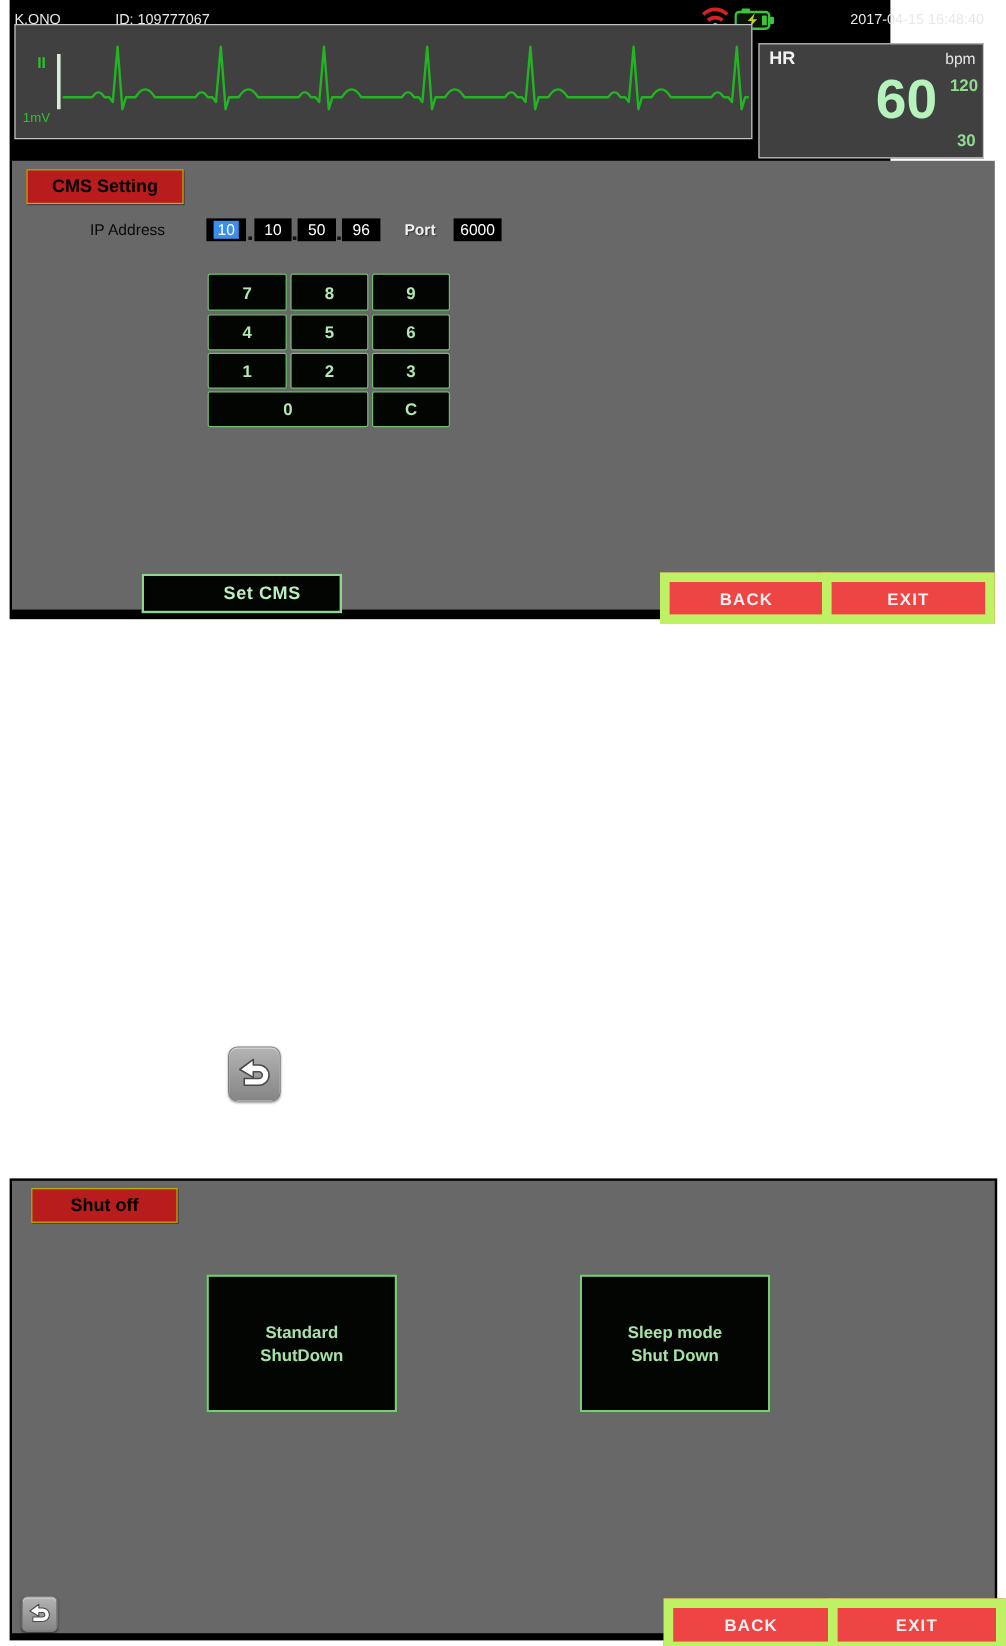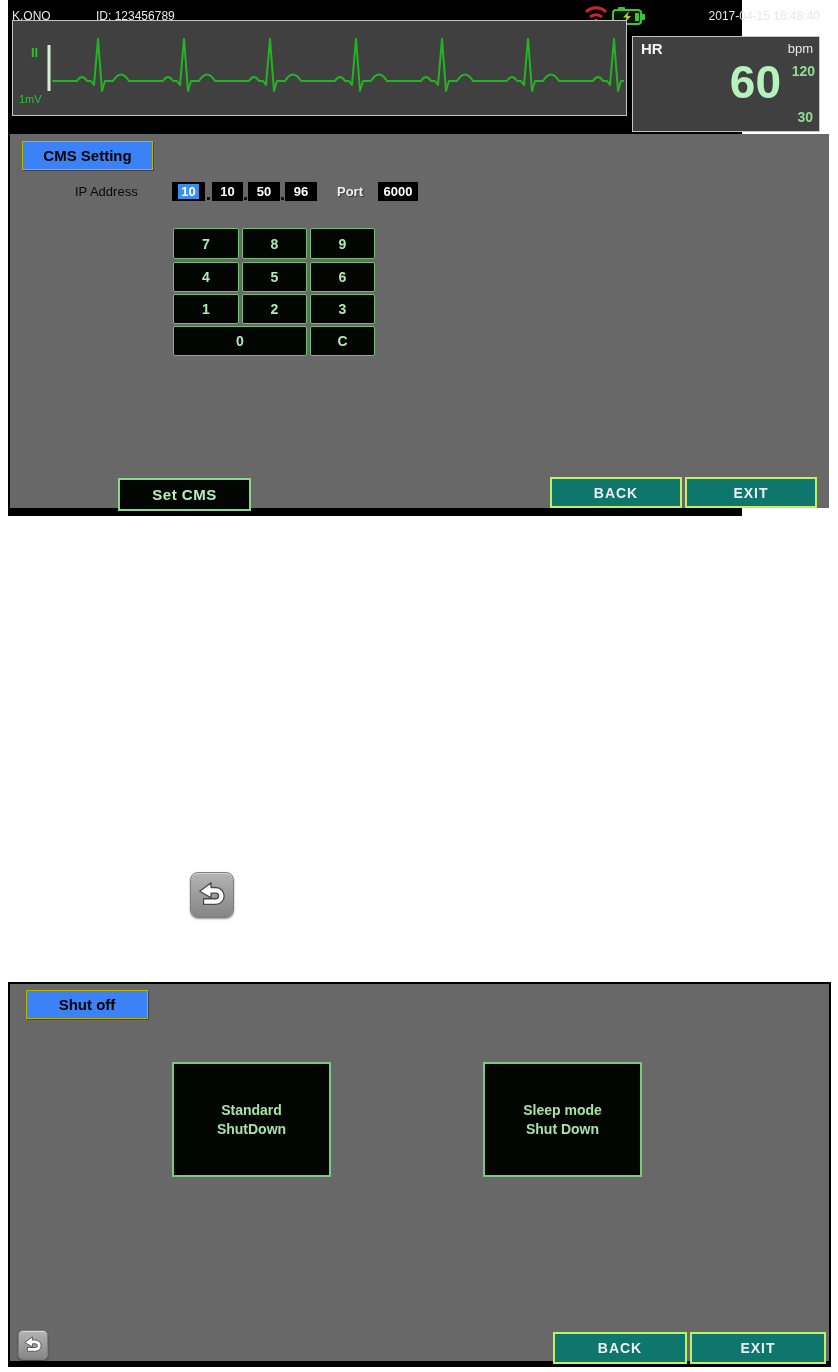--- a/index.html
+++ b/index.html
@@ -6,36 +6,36 @@
   body{
     width:838px;height:1372px;position:relative;background:#ffffff;
     font-family:"Liberation Sans", sans-serif;
     -webkit-font-smoothing:antialiased;
   }
   .abs{position:absolute;}
   
   .screen{position:absolute;background:#000;}
   .grayarea{position:absolute;background:#686868;}
   .ylabel{
-    background:#3b82f6;border:1px solid #b8b400;color:#000;
+    background:#b91c1c;border:1px solid #b8b400;color:#000;
     font-weight:bold;font-size:15px;display:flex;align-items:center;justify-content:center;
     box-shadow:1px 1px 0 rgba(0,0,0,.35);
   }
   
   .tb-text{color:#e8e8e8;font-size:12px;white-space:nowrap;}
   
   .panel{position:absolute;background:#404040;border:1px solid #c4c4c4;}
   .ecg-green{color:#2cc22c;}
   .hr-big{color:#b6f2bc;font-weight:bold;font-size:46px;line-height:1;}
   .hr-lim{color:#8fdc8f;font-size:14px;font-weight:bold;}
   .hr-lab{color:#f2f2f2;font-weight:bold;font-size:15px;}
   .hr-unit{color:#e6e6e6;font-size:13px;}
   
   .field{
-    position:absolute;background:#000;color:#fff;font-size:13px;font-weight:bold;
+    position:absolute;background:#000;color:#fff;font-size:13px;font-weight:normal;
     display:flex;align-items:center;justify-content:center;height:19px;
   }
   .field .sel{background:#3a8fe8;color:#fff;padding:0 3px;}
   .glabel-dark{color:#0a0a0a;font-size:13px;text-align:center;}
   .glabel-light{color:#f0f0f0;font-size:13px;text-shadow:1px 1px 1px #333;}
   
   .gbtn{
     position:absolute;background:#020502;border:1px solid #6fc06f;border-radius:2px;
     color:#b2e8b2;font-size:14px;font-weight:bold;
     display:flex;align-items:center;justify-content:center;cursor:pointer;
@@ -44,41 +44,41 @@
     position:absolute;background:#020502;border:2px solid #7cc87c;
     color:#a8e2a8;font-size:14px;font-weight:bold;line-height:1.35;
     display:flex;align-items:center;justify-content:center;text-align:center;flex-direction:column;cursor:pointer;
   }
   .setcms{
     position:absolute;background:#020502;border:2px solid #8fd48f;
     color:#bceebc;font-size:15px;font-weight:bold;letter-spacing:.5px;
     display:flex;align-items:center;justify-content:center;cursor:pointer;
   }
   .ybtn{
-    position:absolute;background:#0f766e;border:2px solid #bef264;
+    position:absolute;background:#ef4444;border:8px solid #bef264;
     color:#efefef;font-size:14px;font-weight:bold;letter-spacing:1px;
     display:flex;align-items:center;justify-content:center;cursor:pointer;
   }
   .dot{position:absolute;width:3px;height:3px;background:#111;}
   
   .retbtn{
     position:absolute;border-radius:8px;border:1px solid #7d7d7d;
     background:linear-gradient(180deg,#b4b4b4 0%,#9a9a9a 55%,#868686 100%);
     box-shadow:inset 0 1px 0 #d8d8d8, 0 1px 2px rgba(0,0,0,.4);
     display:flex;align-items:center;justify-content:center;cursor:pointer;
   }
 </style>
 </head>
 <body>
 
 <div class="screen" style="left:8px;top:0;width:734px;height:516px;">
 
   <div style="position:absolute;left:0;top:0;width:823px;height:33px;">
     <span class="abs tb-text" style="left:4px;top:9px;">K.ONO</span>
-    <span class="abs tb-text" style="left:88px;top:9px;">ID: 123456789</span>
+    <span class="abs tb-text" style="left:88px;top:9px;">ID: 109777067</span>
 
     <span class="abs" style="left:576px;top:5px;width:24px;height:22px;">
       <svg width="24" height="22" viewBox="0 0 24 22">
         <path d="M2 7 A14 14 0 0 1 22 7" fill="none" stroke="#d42222" stroke-width="3"></path>
         <path d="M6 12 A9 9 0 0 1 18 12" fill="none" stroke="#d42222" stroke-width="3"></path>
         <path d="M9.5 16.5 A4 4 0 0 1 14.5 16.5" fill="none" stroke="#ffffff" stroke-width="2"></path>
         <circle cx="12" cy="19" r="2.4" fill="#d42222"></circle>
       </svg>
     </span>
 
@@ -151,21 +151,21 @@
   <div class="gbtn" style="left:302px;top:228px;width:63px;height:29px;">9</div>
   <div class="gbtn" style="left:165px;top:262px;width:64px;height:28px;">4</div>
   <div class="gbtn" style="left:234px;top:262px;width:63px;height:28px;">5</div>
   <div class="gbtn" style="left:302px;top:262px;width:63px;height:28px;">6</div>
   <div class="gbtn" style="left:165px;top:294px;width:64px;height:28px;">1</div>
   <div class="gbtn" style="left:234px;top:294px;width:63px;height:28px;">2</div>
   <div class="gbtn" style="left:302px;top:294px;width:63px;height:28px;">3</div>
   <div class="gbtn" style="left:165px;top:326px;width:132px;height:28px;">0</div>
   <div class="gbtn" style="left:302px;top:326px;width:63px;height:28px;">C</div>
 
-  <div class="setcms" style="left:110px;top:478px;width:129px;height:29px;">Set CMS</div>
+  <div class="setcms" style="left:110px;top:478px;width:129px;height:29px;padding-left:34px;">Set CMS</div>
   <div class="ybtn" style="left:542px;top:477px;width:128px;height:27px;">BACK</div>
   <div class="ybtn" style="left:677px;top:477px;width:128px;height:27px;">EXIT</div>
 </div>
 
 <div class="retbtn" style="left:190px;top:872px;width:42px;height:44px;">
   <span style="display:flex;">
     <svg width="30" height="30" viewBox="0 0 32 32">
       <path d="M3 12 L15 3 L15 8 L20 8 A 9 9 0 0 1 20 26 L7 26 L7 20 L20 20 A 3 3 0 0 0 20 14 L15 14 L15 19 Z" fill="#ffffff" stroke="#4a4a4a" stroke-width="1.4" stroke-linejoin="round"></path>
     </svg>
   </span>

